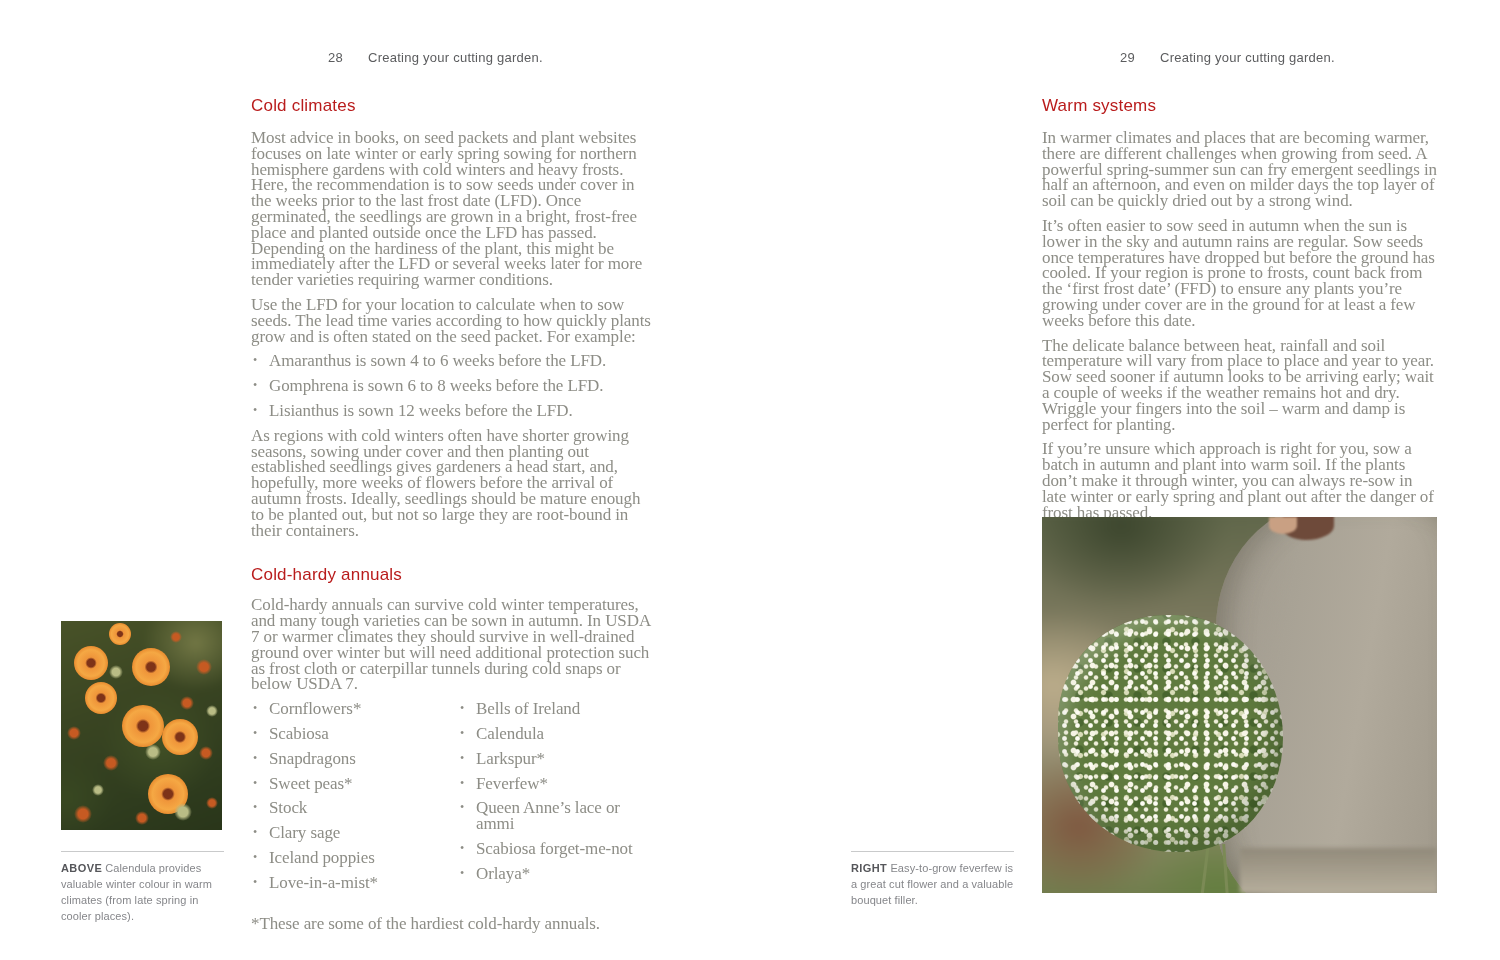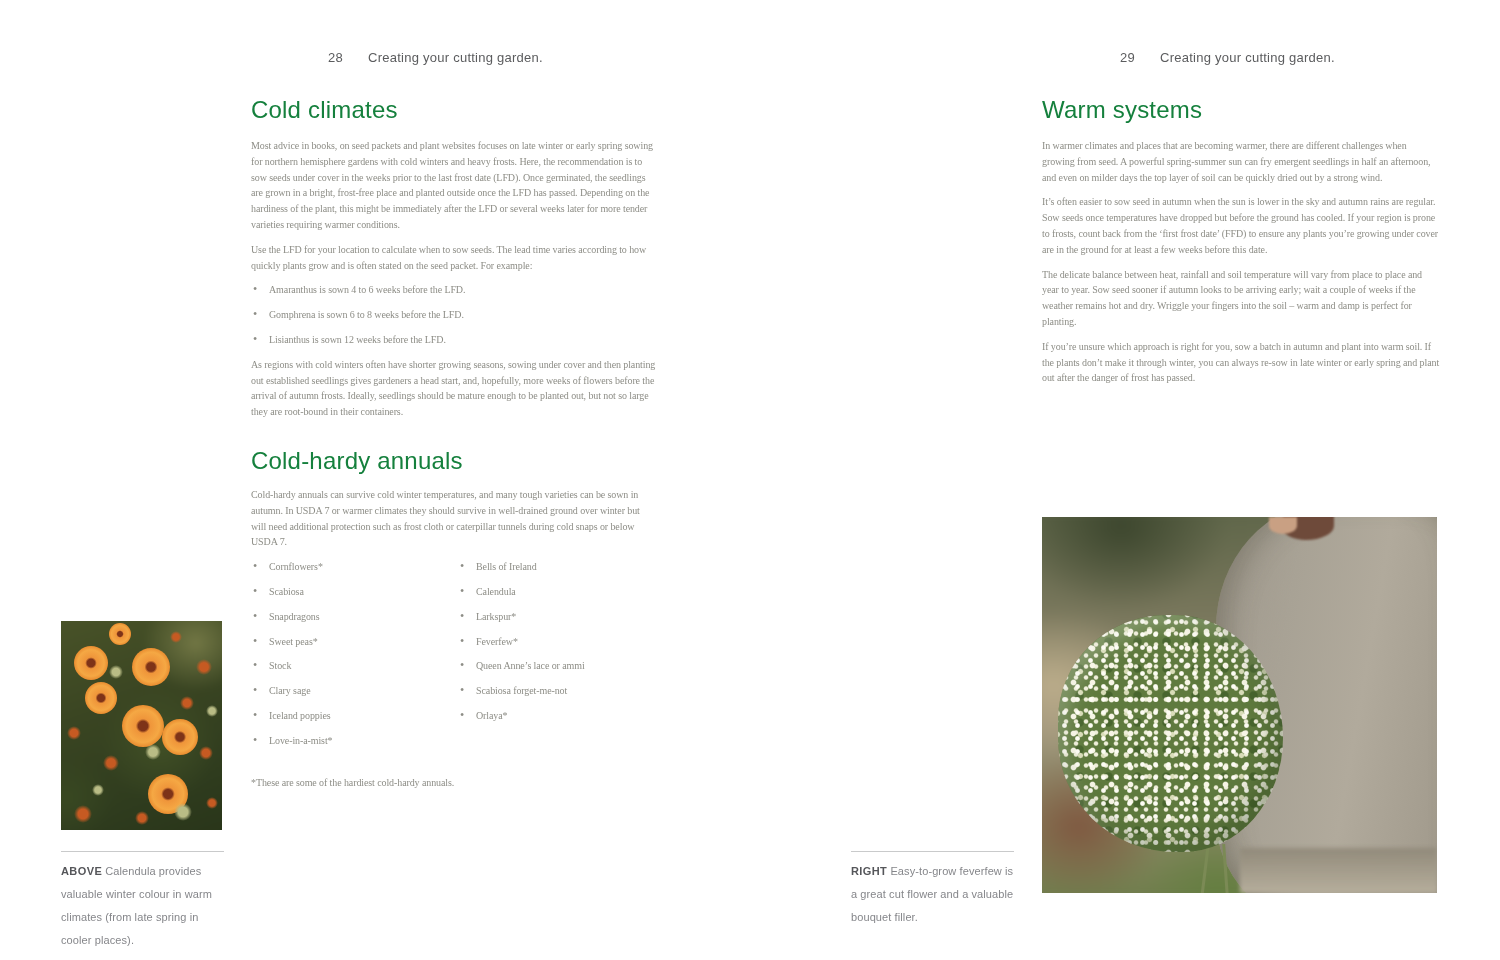--- a/index.html
+++ b/index.html
@@ -13,46 +13,46 @@
 
   
   .runhead {
     font-family:"Liberation Sans","DejaVu Sans",sans-serif;
     font-size:13px; color:#5b5c5e; letter-spacing:.25px;
   }
 
   
   .sec-heading {
     font-family:"Liberation Sans","DejaVu Sans",sans-serif;
-    font-weight:400; font-size:24px; color:#15803d; letter-spacing:.2px;
+    font-weight:400; font-size:17px; color:#b91c1c; letter-spacing:.2px;
   }
 
   
   .text-col { width:405px; }
   .text-col p, .text-col li {
-    font-size:10px; line-height:15.8px; color:#8d8d86; letter-spacing:-.1px;
+    font-size:17px; line-height:15.8px; color:#8d8d86; letter-spacing:-.1px;
   }
   .text-col p { margin-bottom:9px; }
   .text-col h2 { margin:27px 0 12px 0; }
   .text-col h1 { margin-bottom:14px; }
 
   ul.plain { list-style:none; }
   ul.plain li { position:relative; padding-left:18px; margin-bottom:9px; }
   ul.plain li::before {
     content:"•"; position:absolute; left:2px; top:0; font-size:12px; color:#8d8d86;
   }
   .two-col { display:flex; margin-top:1px; }
   .two-col .c1 { width:207px; }
   .two-col .c2 { flex:1; }
   .footnote { margin-top:17px !important; }
 
   
   .caption {
     font-family:"Liberation Sans","DejaVu Sans",sans-serif;
-    font-size:11px; line-height:23px; color:#85868a;
+    font-size:11px; line-height:16px; color:#85868a;
     width:163px; border-top:1px solid #c9cacb; padding-top:8px; letter-spacing:.1px;
   }
   .caption .cap-label { font-weight:700; color:#55565a; letter-spacing:.4px; }
 
   
   .photo-left { left:61px; top:621px; width:161px; height:209px; overflow:hidden; background:#2f3a1d; }
   .pl-bg { position:absolute; inset:-10px; filter:blur(3px);
     background:
       radial-gradient(ellipse 42% 30% at 80% 14%, rgba(156,156,95,.55), transparent 70%),
       radial-gradient(ellipse 38% 26% at 8% 82%, rgba(58,74,34,.85), transparent 70%),

